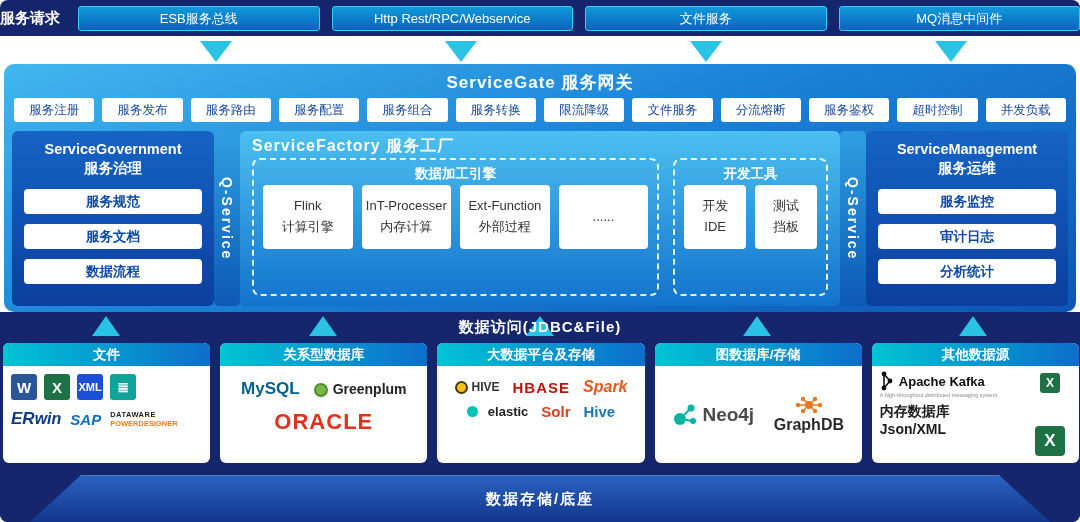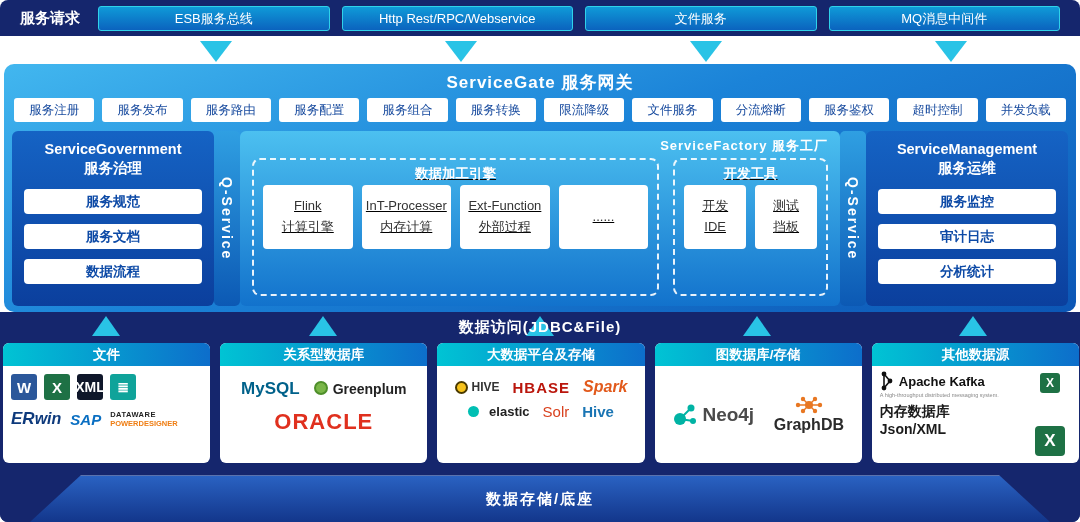--- a/index.html
+++ b/index.html
@@ -1,21 +1,21 @@
 <!DOCTYPE html>
 <html><head>
 <meta charset="utf-8">
 <style>
   * { margin:0; padding:0; box-sizing:border-box; }
   body { font-family:"Liberation Sans", sans-serif; background:#fff; }
   .page { position:relative; width:1080px; height:522px; background:#fff; overflow:hidden; }
 
   
   .top-strip { position:absolute; top:0; left:0; right:0; height:36px; background:#15266d;
-               border-radius:8px 8px 0 0; display:flex; align-items:center; padding:0 20px; gap:12px; }
+               border-radius:8px 8px 0 0; display:flex; align-items:center; padding:0 0; gap:12px; }
   .req-label { color:#fff; font-weight:bold; font-size:15px; white-space:nowrap; margin-right:6px; }
   .channel { flex:1; height:25px; line-height:23px; text-align:center; color:#fff; font-size:13px;
              background:linear-gradient(180deg,#0f9ad8,#0b63be); border:1px solid #2fd2ea; border-radius:3px;
              white-space:nowrap; overflow:hidden; }
 
   
   .down-arrow { position:absolute; top:40px; width:34px; height:24px; }
   .up-arrow { position:absolute; top:3px; width:30px; height:22px; z-index:1; }
 
   
@@ -33,24 +33,24 @@
   .side-title { text-align:center; color:#fff; font-weight:bold; font-size:14.5px; line-height:1.3; margin:3px 0 1px; }
   .side-item { background:#fff; border-radius:4px; height:25px; line-height:25px; text-align:center;
                color:#0d4aa6; font-size:13.5px; font-weight:bold; margin-top:10px; }
 
   .qbar { width:26px; border-radius:5px; background:linear-gradient(180deg,#2f9fe2,#0c59b4); color:#fff;
           font-weight:bold; font-size:14px; letter-spacing:2px; display:flex; align-items:center;
           justify-content:center; writing-mode:vertical-rl; }
 
   .factory { flex:1; background:linear-gradient(180deg,#4cc0f0,#1272cc); border-radius:6px;
              padding:3px 12px 10px; display:flex; flex-direction:column; }
-  .fa-title { text-align:right; color:#fff; font-weight:bold; font-size:13px; line-height:24px; letter-spacing:1px; }
+  .fa-title { text-align:left; color:#fff; font-weight:bold; font-size:16px; line-height:24px; letter-spacing:1px; }
   .fa-content { display:flex; gap:14px; flex:1; }
   .dash-box { border:2px dashed rgba(255,255,255,.9); border-radius:8px; padding:3px 9px 9px;
-              display:flex; flex-direction:column;text-decoration:underline; }
+              display:flex; flex-direction:column; }
   .engine { flex:2.9; }
   .devtools { flex:1; }
   .dash-title { text-align:center; color:#fff; font-weight:bold; font-size:13.5px; line-height:22px; }
   .item-row { display:flex; gap:9px; height:64px; }
   .fa-item { flex:1; background:#fff; border-radius:4px; display:flex; flex-direction:column;
              align-items:center; justify-content:center; color:#333; font-size:13px; line-height:1.6; text-align:center; }
 
   
   .lower { position:absolute; top:312px; left:0; right:0; bottom:0; background:#15266d; border-radius:0 0 8px 8px; }
   .access-label { position:relative; z-index:2; text-align:center; color:#fff; font-weight:bold;
@@ -59,45 +59,45 @@
   .group { flex:1; background:#fff; border-radius:6px; display:flex; flex-direction:column; overflow:hidden; }
   .group-header { height:23px; background:linear-gradient(90deg,#00c4d4,#0d6ecb); color:#fff; font-weight:bold;
                   font-size:13.5px; display:flex; align-items:center; justify-content:center; }
   .group-body { flex:1; padding:5px 8px; position:relative; }
 
   
   .office-row { display:flex; gap:7px; align-items:center; margin:3px 0 9px; }
   .office-icon { width:26px; height:26px; border-radius:3px; color:#fff; font-weight:bold;
                  display:flex; align-items:center; justify-content:center; font-size:15px; }
   .word { background:#2b579a; } .excelic { background:#1e7145; }
-  .xmlic { background:#0f172a; font-size:14px; } .docic { background:#0fa39a; font-size:14px; }
+  .xmlic { background:#1d4ed8; font-size:11px; } .docic { background:#0fa39a; font-size:14px; }
   .brand-row { display:flex; gap:9px; align-items:center; }
   .erwin { font-style:italic; color:#0e3a7c; font-weight:bold; font-size:17px; white-space:nowrap; }
   .erwin-win { font-style:italic; color:#0e3a7c; font-weight:bold; font-size:16px; }
   .sap { font-style:italic; color:#0a6fc2; font-weight:900; font-size:15px; }
   .pd { display:flex; flex-direction:column; line-height:1.2; }
   .pd-l1 { font-size:7.5px; font-weight:bold; color:#222; letter-spacing:.5px; }
   .pd-l2 { font-size:7.5px; font-weight:bold; color:#ef7d12; }
 
   
   .rdb-row1 { display:flex; gap:14px; align-items:center; justify-content:center; margin-top:8px; }
   .mysql { font-weight:bold; font-size:17px; color:#00618a; }
-  .greenplum { display:flex; align-items:flex-start; gap:5px; font-weight:bold; font-size:14px; color:#222; }
+  .greenplum { display:flex; align-items:flex-end; gap:5px; font-weight:bold; font-size:14px; color:#222; }
   .gp-dot { width:14px; height:14px; border-radius:50%; background:#7ab648; border:2px solid #4e8f2a; }
   .oracle { text-align:center; color:#e0301e; font-weight:bold; font-size:22px; letter-spacing:1px; margin-top:10px; }
 
   
   .bd-row { display:flex; gap:13px; align-items:center; justify-content:center; margin-top:7px; }
   .hive1 { display:flex; align-items:center; gap:4px; font-weight:bold; font-size:12px; color:#333; }
   .bee { width:13px; height:13px; border-radius:50%; background:#f6c21b; border:2px solid #4a3a00; }
   .hbase { font-weight:bold; font-size:15px; color:#ba160c; letter-spacing:1px; }
   .spark { font-style:italic; font-weight:bold; font-size:16px; color:#e25a1c; }
   .elastic { display:flex; align-items:center; gap:10px; font-weight:bold; font-size:13px; color:#222; }
   .el-dot { width:11px; height:11px; border-radius:50%; background:#00bfb3; }
-  .solr { font-weight:normal; font-size:15px; color:#d9411e; }
+  .solr { font-weight:bold; font-size:15px; color:#d9411e; }
   .hive2 { font-weight:bold; font-size:15px; color:#1a75b4; }
 
   
   .graph-body { display:flex; align-items:center; justify-content:space-around; }
   .neo { display:flex; align-items:center; gap:4px; }
   .neo-name { font-size:19px; color:#4a4a4a; font-weight:600; }
   .gdb { display:flex; flex-direction:column; align-items:center; gap:2px; }
   .gdb-name { font-size:16px; font-weight:bold; color:#2b2b2b; }
 
   

